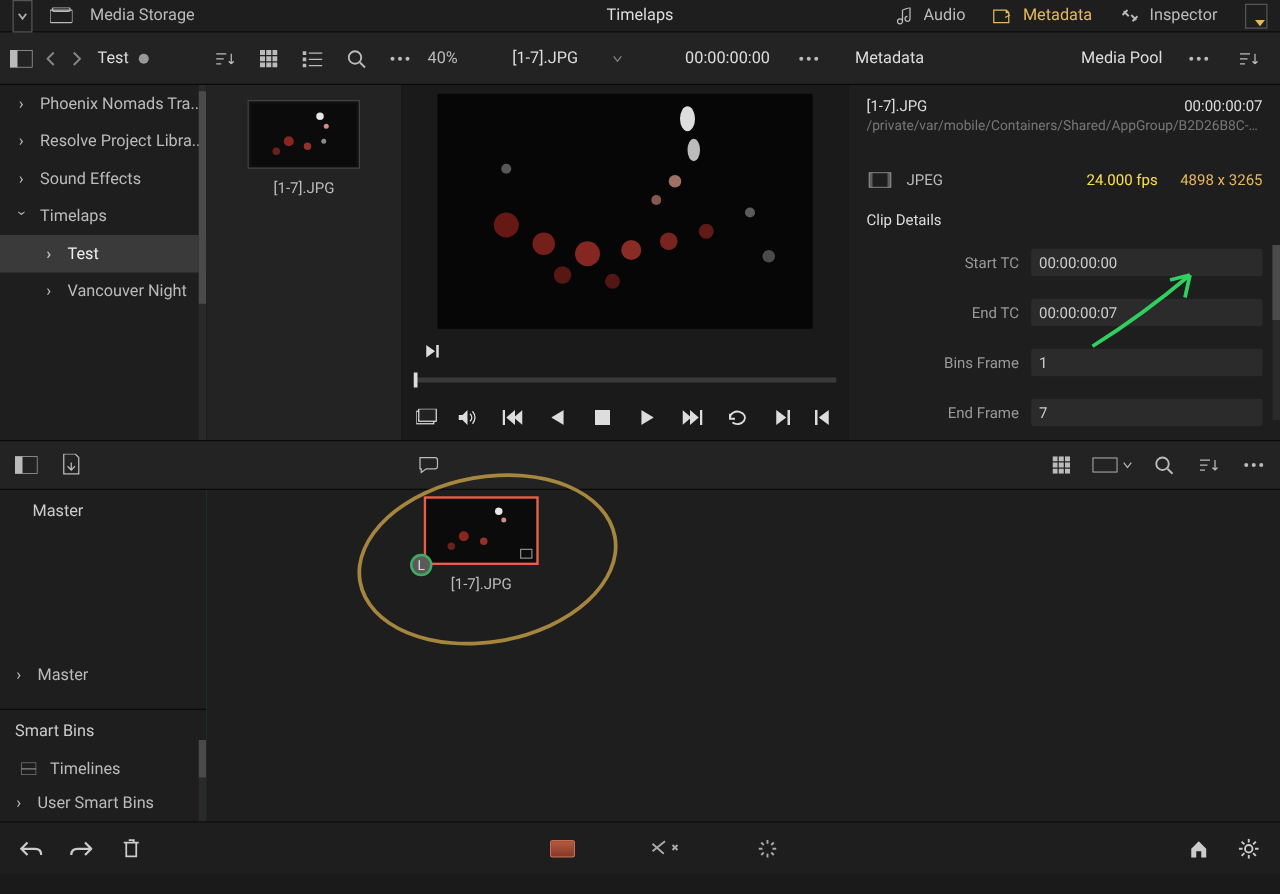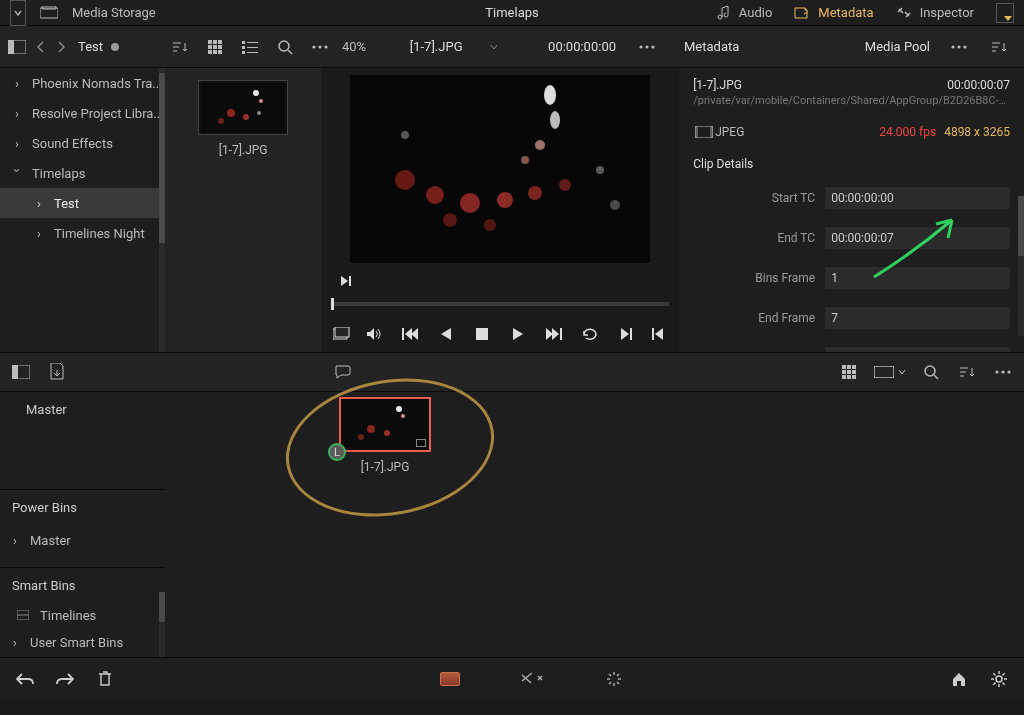--- a/index.html
+++ b/index.html
@@ -41,22 +41,22 @@
 .viewer-timeline { height:24px; display:flex; align-items:center; padding:0 10px; }
 .viewer-timeline .track { flex:1; height:4px; background:#3a3a3a; position:relative; }
 .viewer-timeline .track .head { position:absolute; left:0; top:-4px; width:3px; height:12px; background:#ddd; }
 .viewer-controls { height:36px; display:flex; align-items:center; justify-content:center; gap:14px; padding:0 10px;}
 .viewer-controls .edge-l, .viewer-controls .edge-r { display:flex; gap:10px;}
 .viewer-controls .edge-l { margin-right:auto; }
 .viewer-controls .edge-r { margin-left:auto; }
 .mid-meta { width:354px; background:#1e1e1e; padding:10px 14px; overflow:hidden; font-size:12px; }
 .mid-meta .fname-row { display:flex; justify-content:space-between; color:#ddd; }
 .mid-meta .path-row { color:#777; font-size:11px; margin-top:2px; white-space:nowrap; overflow:hidden; text-overflow:ellipsis;}
-.mid-meta .codec-row { display:flex; align-items:center; margin-top:14px;}
-.mid-meta .codec-row .rate { margin-left:auto; color:#ef4444; }
+.mid-meta .codec-row { display:flex; align-items:center; gap:10px; margin-top:26px;}
+.mid-meta .codec-row .rate { margin-left:auto; color:#fde047; }
 .mid-meta .codec-row .dims { color:#e6b85c; margin-left:8px; }
 .mid-meta .audio-row { display:flex; align-items:center; gap:10px; margin-top:6px; color:#555;}
 .mid-meta .clip-details { margin-top:14px; color:#ddd; }
 .detail-form { margin-top:16px; display:flex; flex-direction:column; gap:18px; }
 .detail-form .fr { display:flex; align-items:center; gap:10px;}
 .detail-form .fr .lab { width:122px; text-align:right; color:#999; font-size:12px;}
 .detail-form .fr .val { flex:1; background:#2b2b2b; padding:4px 6px; border-radius:2px; color:#ccc; font-size:12px;}
 .row-three { height:40px; display:flex; align-items:center; background:#232323; border-top:1px solid #0a0a0a; border-bottom:1px solid #0a0a0a; padding:0 10px; gap:14px;}
 .row-three .spacer { flex:1; }
 .lower-region { display:flex; height: 265px; background:#0f766e;}
@@ -243,21 +243,21 @@
     <div class="tree-item">
         <span class="tree-arrow" style="transform:rotate(90deg);display:inline-block;">›</span>
         <span>Timelaps</span>
       </div>
     <div class="tree-item selected">
         <span class="tree-arrow" style="font-weight:bold;">›</span>
         <span style="color:#eee;">Test</span>
       </div>
     <div class="tree-item sub">
         <span class="tree-arrow">›</span>
-        <span>Timelines Night</span>
+        <span>Vancouver Night</span>
       </div>
     <div class="scrollbar-fake">
         <div class="thumb" style="top:5px; height:170px;"></div>
       </div>
   </div>
 
   <div class="mid-thumbs">
     <div class="thumb-box">
       <svg width="84" height="50" viewBox="0 0 84 50">
           <rect width="84" height="50" fill="#0b0b0b"></rect>
@@ -487,21 +487,20 @@
         <circle cx="8" cy="2" r="1.6" fill="#bbb"></circle>
         <circle cx="14" cy="2" r="1.6" fill="#bbb"></circle>
       </svg>
     </span>
 </div>
 
 <div class="lower-region">
   <div class="lower-left">
     <div class="section-label" style="padding-left:26px;">Master</div>
     <div style="flex:1;"></div>
-    <div class="section-label" style="border-top:1px solid #0a0a0a;">Power Bins</div>
     <div class="tree-item" style="padding-left:10px;">
         <span class="tree-arrow">›</span>
         <span>Master</span>
       </div>
     <div style="height:12px;"></div>
     <div class="section-label" style="border-top:1px solid #0a0a0a;">Smart Bins</div>
     <div class="tree-item" style="padding-left:16px; height:24px;">
       <span class="icon-btn" style="width:14px;">
           <svg width="12" height="10" viewBox="0 0 12 10">
             <rect width="12" height="10" stroke="#888" fill="none"></rect>

